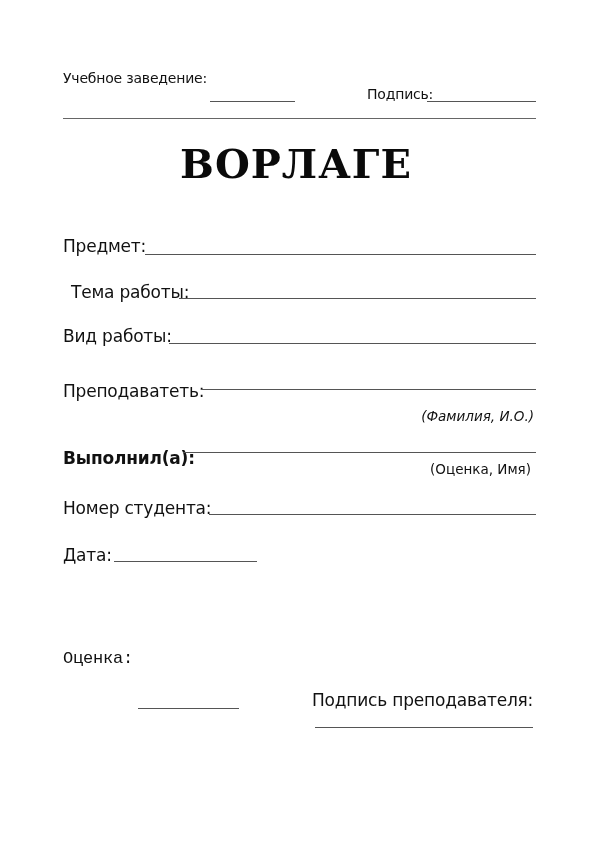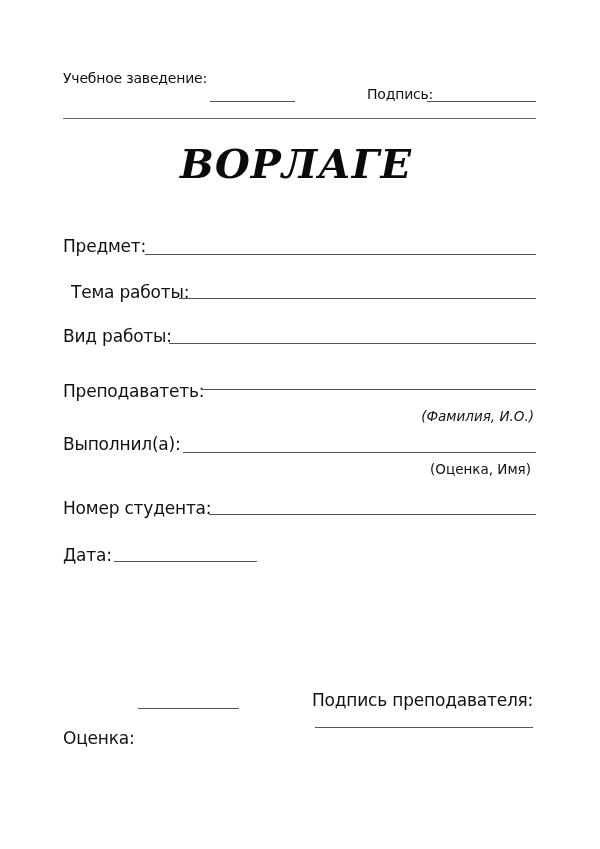--- a/index.html
+++ b/index.html
@@ -3,21 +3,21 @@
   <meta charset="utf-8">
   <style>
     html, body { margin: 0; padding: 0; background: #ffffff; }
     body { width: 600px; height: 849px; position: relative; overflow: hidden;
       font-family: "DejaVu Sans", sans-serif; color: #111; }
     .abs { position: absolute; }
     .lbl { font-size: 17px; line-height: 20px; white-space: nowrap; letter-spacing: -0.2px; }
     .small { font-size: 14px; line-height: 16px; white-space: nowrap; letter-spacing: -0.2px; }
     .line { position: absolute; height: 0; border-top: 1px solid #555; }
     .title { font-family: "DejaVu Serif", serif; font-weight: bold; font-size: 40px;
-      line-height: 48px; letter-spacing: 1px; color: #0a0a0a; font-style: italic; }
+      line-height: 48px; letter-spacing: 1px; color: #0a0a0a; }
     .hint { font-size: 13.5px; line-height: 16px; white-space: nowrap; }
   </style>
 </head>
 <body>
 
 <div class="abs small" style="left:63px; top:70px;">Учебное заведение:</div>
 <div class="line" style="left:210px; width:85px; top:101px;"></div>
 
 <div class="abs small" style="left:367px; top:86px;">Подпись:</div>
 <div class="line" style="left:427px; width:109px; top:101px;"></div>
@@ -32,27 +32,27 @@
 <div class="abs lbl" style="left:63px; top:282px;margin-left:8px;">Тема работы:</div>
 <div class="line" style="left:179px; width:357px; top:298px;"></div>
 
 <div class="abs lbl" style="left:63px; top:326px;text-align:center;">Вид работы:</div>
 <div class="line" style="left:169px; width:367px; top:343px;"></div>
 
 <div class="abs lbl" style="left:63px; top:381px;text-align:right;">Преподаватеть:</div>
 <div class="line" style="left:201px; width:335px; top:389px;"></div>
 <div class="abs hint" style="right:66px; top:408px;font-style:italic;">(Фамилия, И.О.)</div>
 
-<div class="abs lbl" style="left:63px; top:434px;">Выполнил(а):</div>
+<div class="abs lbl" style="left:63px; top:448px;font-weight:bold;">Выполнил(а):</div>
 <div class="line" style="left:183px; width:353px; top:452px;"></div>
 <div class="abs hint" style="right:69px; top:461px;">(Оценка, Имя)</div>
 
 <div class="abs lbl" style="left:63px; top:498px;">Номер студента:</div>
 <div class="line" style="left:209px; width:327px; top:514px;"></div>
 
 <div class="abs lbl" style="left:63px; top:545px;">Дата:</div>
 <div class="line" style="left:114px; width:143px; top:561px;"></div>
 
-<div class="abs lbl" style="left:63px; top:728px;">Оценка:</div>
+<div class="abs lbl" style="left:63px; top:649px;font-family:Liberation Mono, monospace;">Оценка:</div>
 <div class="line" style="left:138px; width:101px; top:708px;"></div>
 
 <div class="abs lbl" style="left:312px; top:690px;">Подпись преподавателя:</div>
 <div class="line" style="left:315px; width:218px; top:727px;"></div>
 
 </body></html>

